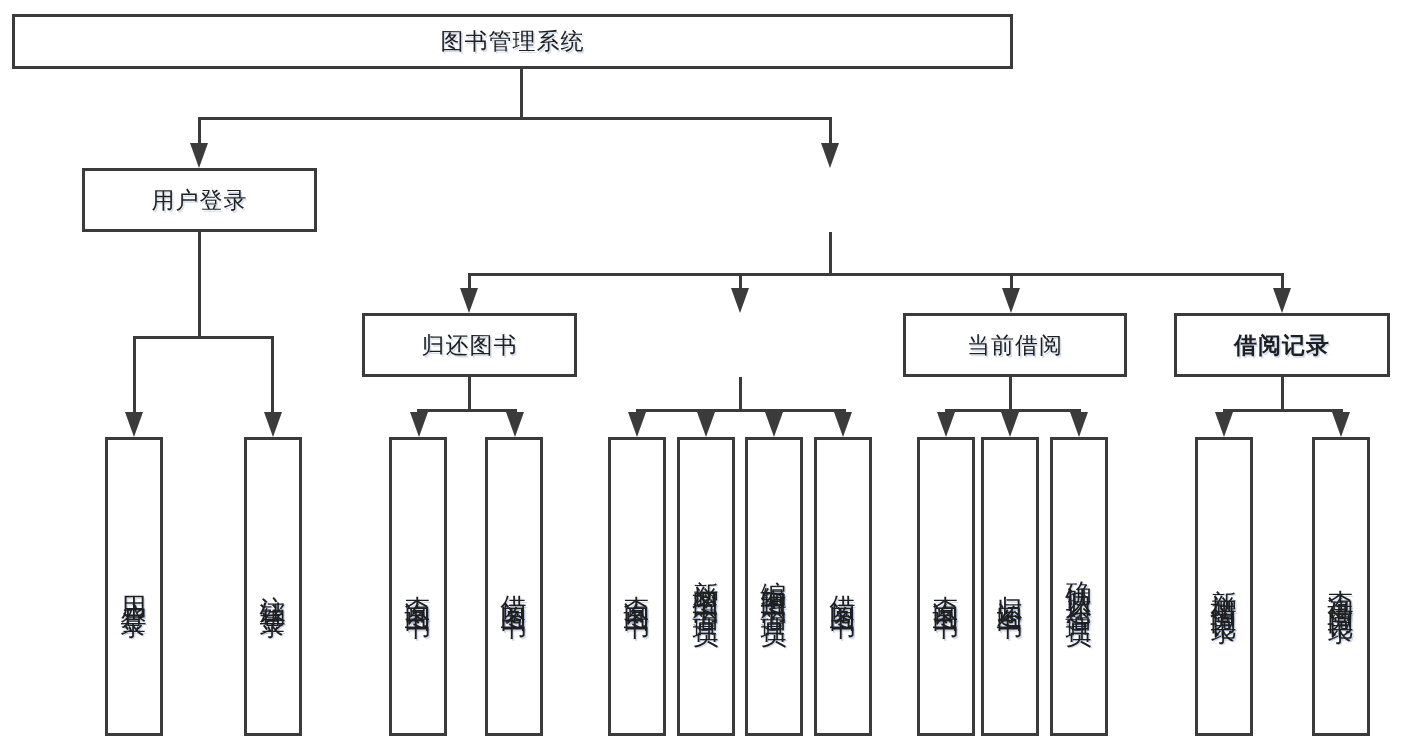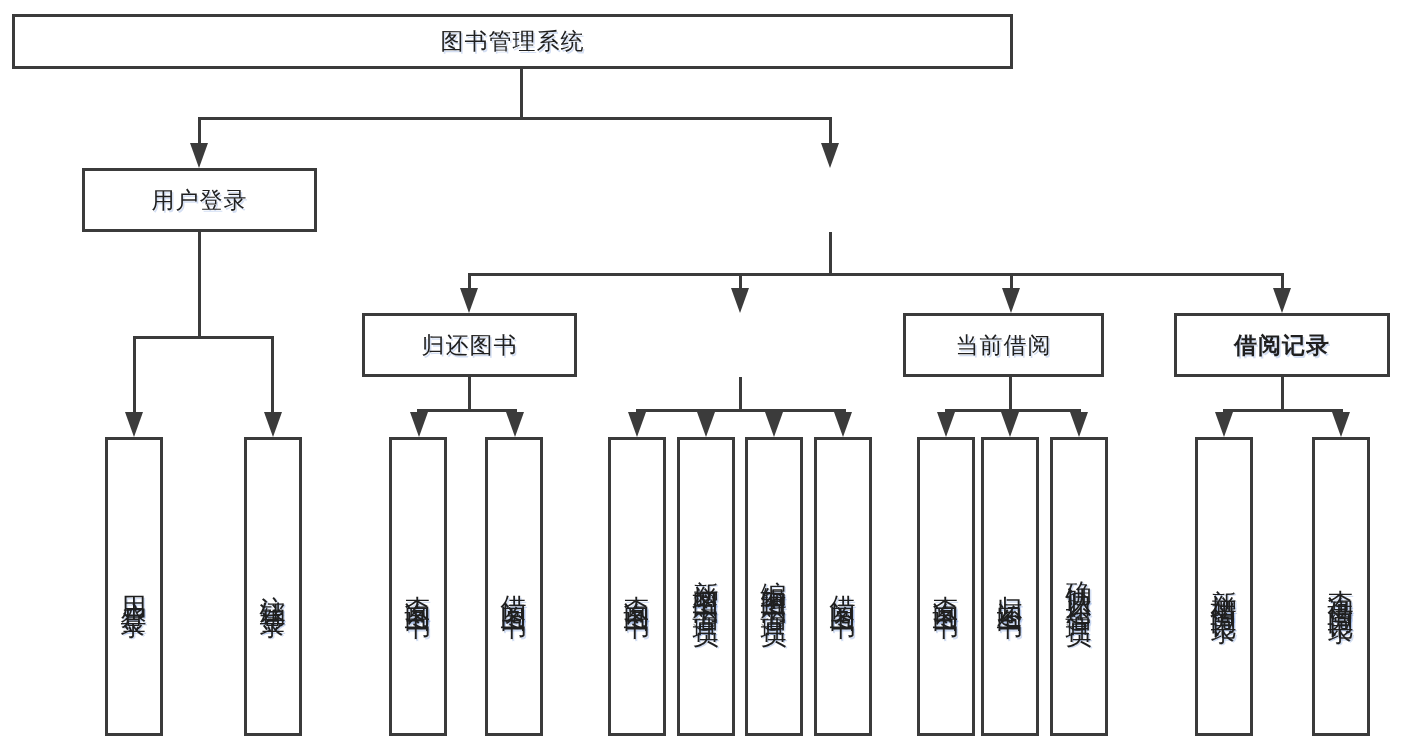--- a/index.html
+++ b/index.html
@@ -82,21 +82,21 @@
   <div class="vline" style="left:468px;top:273px;height:15px;"></div>
   <div class="arrow-down" style="left:460px;top:288px;"></div>
   <div class="vline" style="left:739px;top:273px;height:15px;"></div>
   <div class="arrow-down" style="left:731px;top:288px;"></div>
   <div class="vline" style="left:1010px;top:273px;height:15px;"></div>
   <div class="arrow-down" style="left:1002px;top:288px;"></div>
   <div class="vline" style="left:1281px;top:273px;height:15px;"></div>
   <div class="arrow-down" style="left:1273px;top:288px;"></div>
 
   <div class="node h-node" style="left:362px;top:313px;width:215px;height:64px;">归还图书</div>
-  <div class="node h-node" style="left:903px;top:313px;width:201px;height:64px;">当前借阅</div>
+  <div class="node h-node" style="left:903px;top:313px;width:224px;height:64px;">当前借阅</div>
   <div class="node h-node" style="left:1174px;top:313px;width:216px;height:64px;font-weight:bold;">借阅记录</div>
 
   <div class="vline" style="left:468px;top:377px;height:32px;"></div>
   <div class="vline" style="left:739px;top:377px;height:32px;"></div>
   <div class="vline" style="left:1009px;top:377px;height:32px;"></div>
   <div class="vline" style="left:1281px;top:377px;height:32px;"></div>
 
   <div class="hline" style="left:417px;top:409px;width:100px;"></div>
   <div class="hline" style="left:636px;top:409px;width:210px;"></div>
   <div class="hline" style="left:945px;top:409px;width:135px;"></div>

